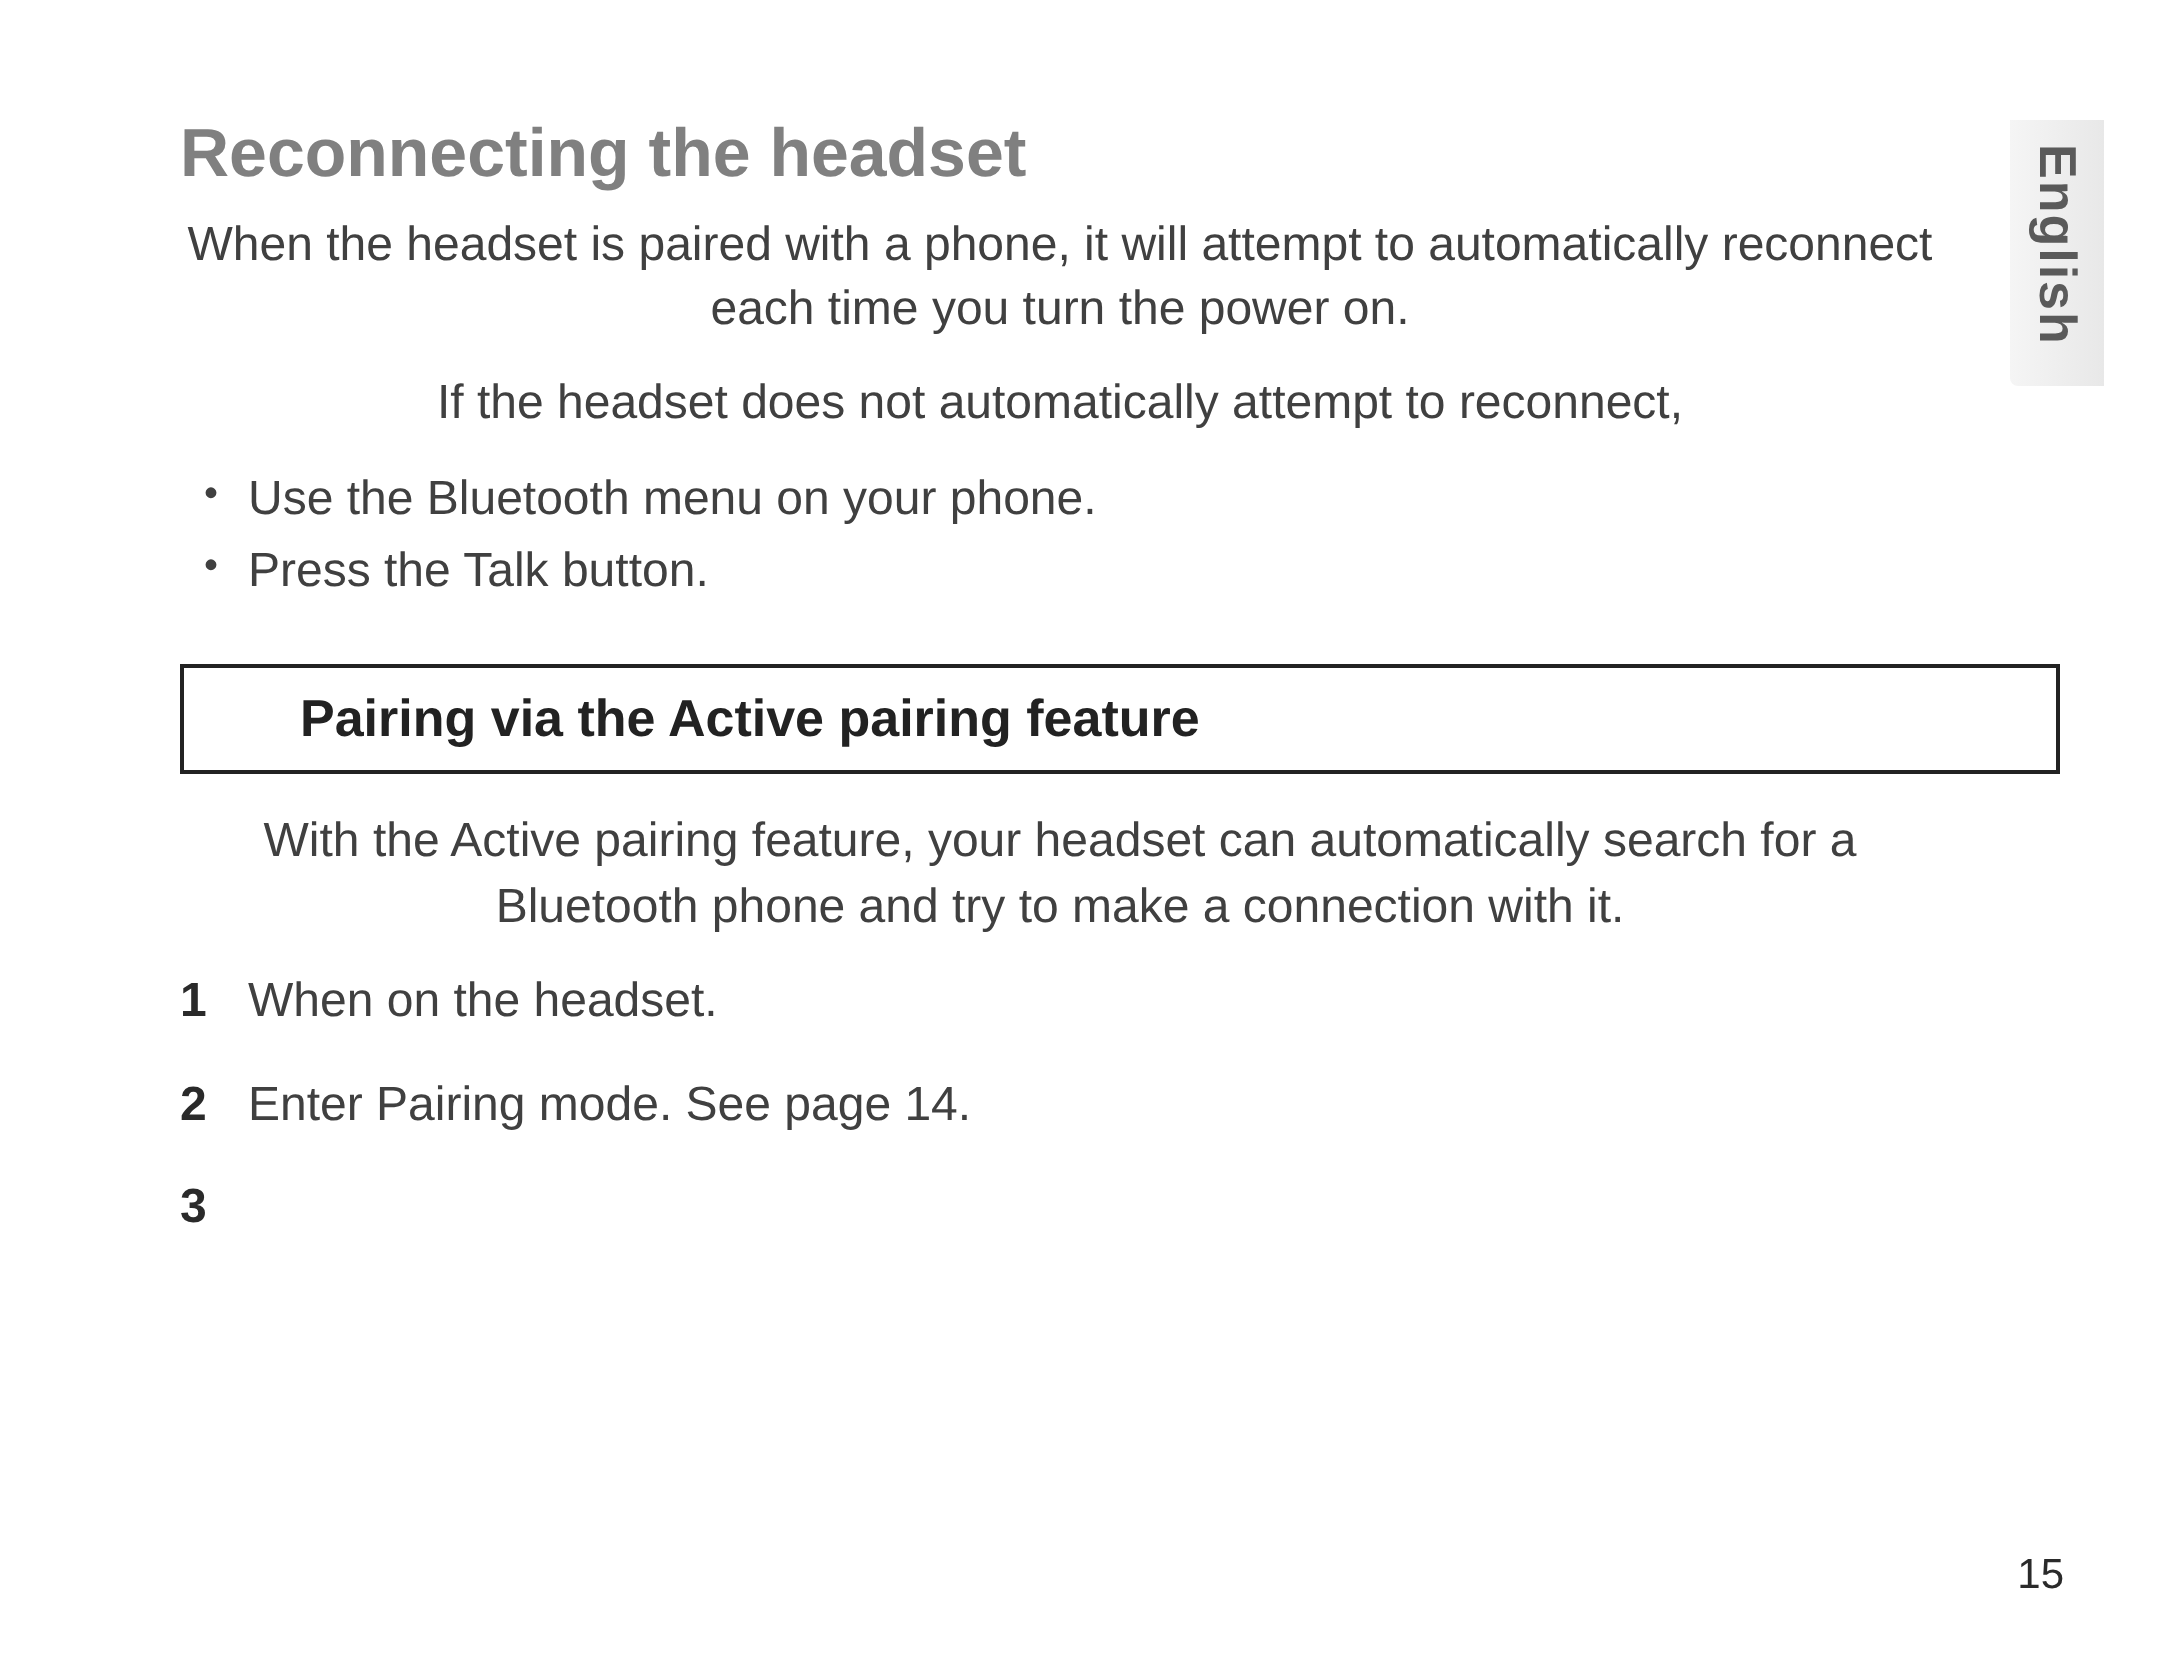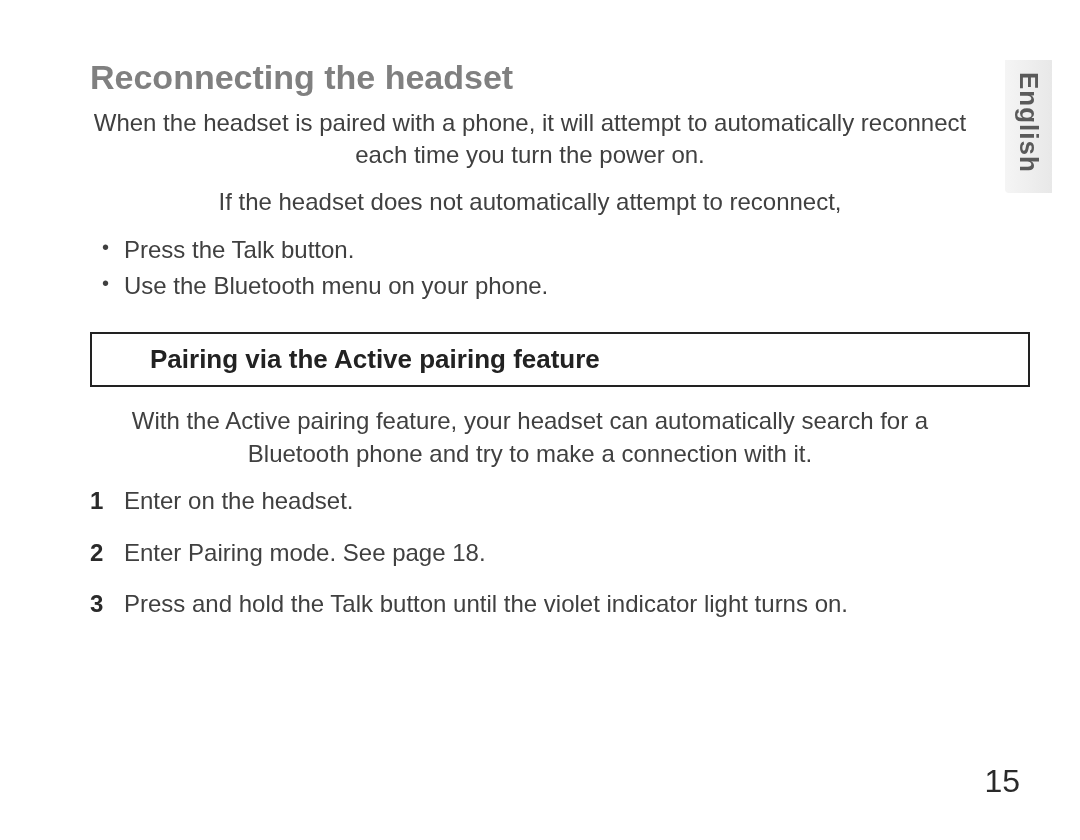--- a/index.html
+++ b/index.html
@@ -103,51 +103,50 @@
       color: #2a2a2a;
       font-size: 24px;
     }
     .numbered-sub {
       display: block;
       margin-top: 8px;
     }
     .page-number {
       position: absolute;
       bottom: 40px;
-      right: 60px;
-      font-size: 32px;
+      right: 48px;
+      font-size: 21px;
       color: #2a2a2a;
       margin-left: 21px;
     }
   </style>
 </head>
 <body>
 
 <div class="language-tab">English</div>
 
 <h2 class="section-heading">Reconnecting the headset</h2>
 <p class="body-text">When the headset is paired with a phone, it will attempt to automatically reconnect each time you turn the power on.</p>
 <p class="body-text">If the headset does not automatically attempt to reconnect,</p>
 <ul class="bullet-list">
+  <li>Use the Bluetooth menu on your phone.</li>
   <li>Press the Talk button.</li>
-  <li>Use the Bluetooth menu on your phone.</li>
 </ul>
 
 <div class="boxed-heading">
   <div class="boxed-heading-block"></div>
   <div class="boxed-heading-text">Pairing via the Active pairing feature</div>
 </div>
 
 <p class="body-text">With the Active pairing feature, your headset can automatically search for a Bluetooth phone and try to make a connection with it.</p>
 
 <ol class="numbered-list">
   <li>
-    <span>Enter on the headset.</span>
+    <span>When on the headset.</span>
   </li>
   <li>
-    <span>Enter Pairing mode. See page 18.</span>
+    <span>Enter Pairing mode. See page 14.</span>
   </li>
   <li>
-    <span>Press and hold the Talk button until the violet indicator light turns on.</span>
   </li>
 </ol>
 
 <div class="page-number">15</div>
 
 </body></html>

